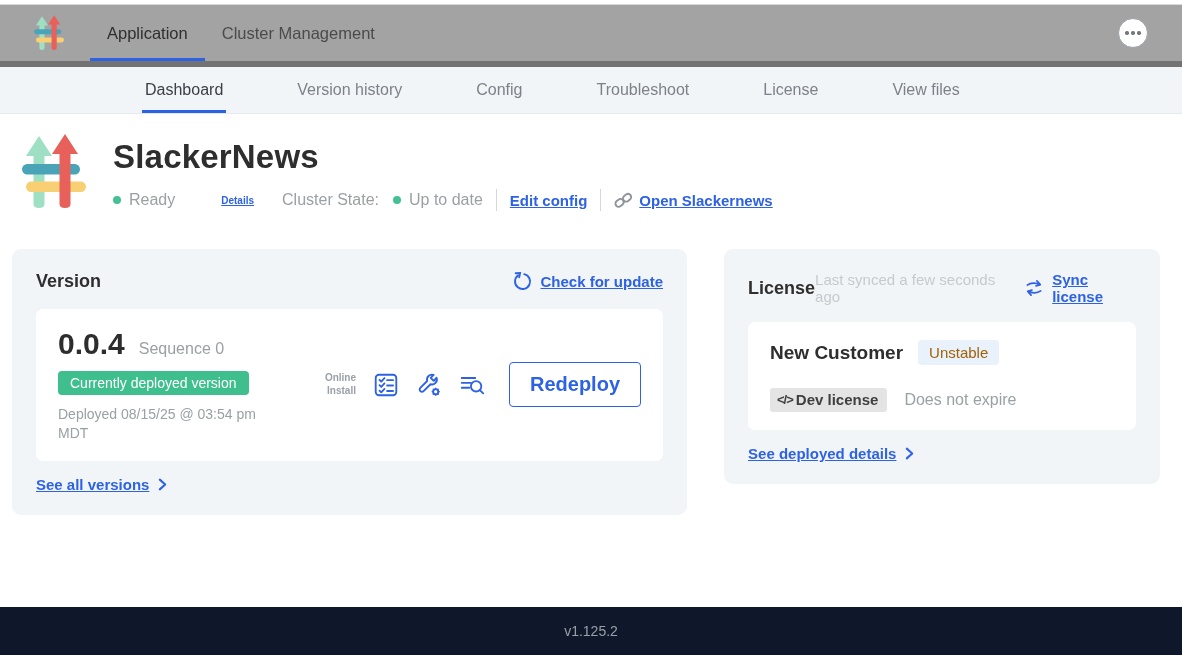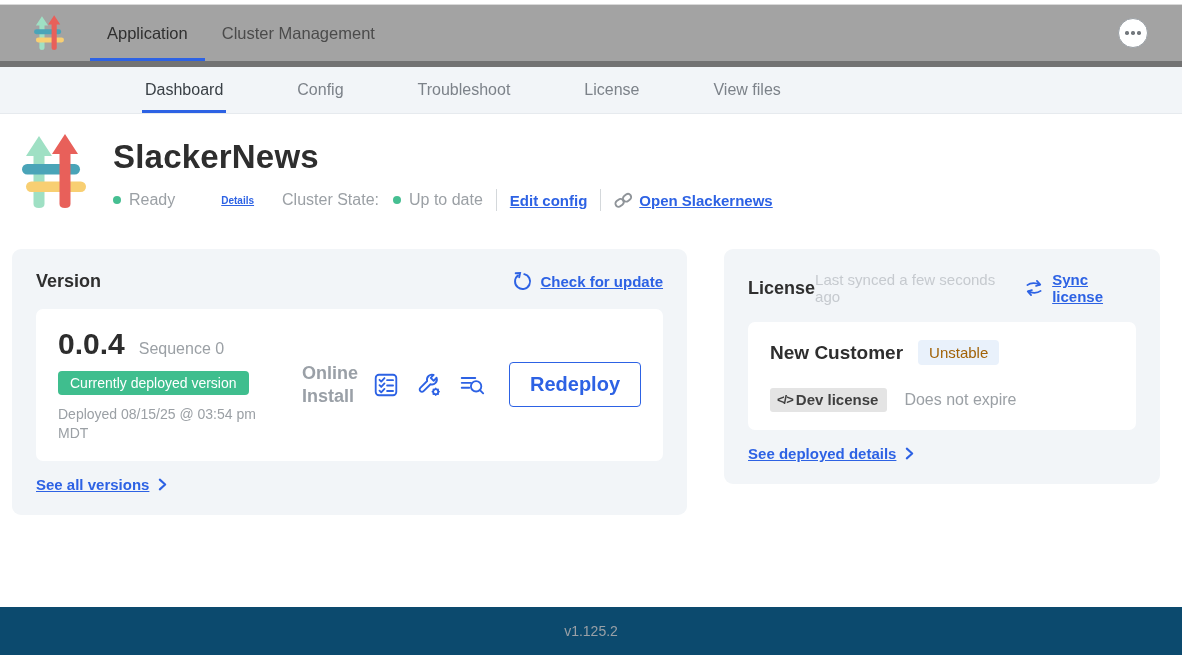--- a/index.html
+++ b/index.html
@@ -62,41 +62,41 @@
   
   .ver-inner { display:flex; align-items:center; }
   .ver-left { width:238px; flex:none; }
   .vrow { display:flex; align-items:baseline; }
   .vnum { font-size:30px; font-weight:700; color:#2d2d2d; }
   .seq { margin-left:14px; font-size:16px; color:#9ba0a5; }
   .badge-green { display:inline-block; margin-top:10px; background:var(--green-badge);
     color:#fff; font-size:14px; padding:4px 12px; border-radius:4px; }
   .deployed { margin-top:10px; font-size:14px; line-height:1.35; color:#9ba0a5; max-width:220px; }
   .ver-right { display:flex; align-items:center; gap:17px; margin-left:6px; }
-  .install-type { width:54px; font-size:18px; font-weight:600; line-height:1.25; color:#9aa0a7; }
+  .install-type { width:54px; font-size:10px; font-weight:600; line-height:1.25; color:#9aa0a7;text-align:right; }
   .icon-btn { width:26px; height:26px; color:var(--accent); cursor:pointer; flex:none; }
   .icon-btn svg { width:100%; height:100%; }
   .redeploy-btn { margin-left:7px; background:#fff; border:1px solid var(--accent);
     color:var(--accent); font-weight:700; font-size:20px; padding:10px 20px;
     border-radius:4px; cursor:pointer; font-family:inherit; }
   .card-foot { margin-top:15px; display:flex; align-items:center; gap:7px; }
 
   
   .lic-row1 { display:flex; align-items:center; }
   .cust-name { font-size:19px; font-weight:700; color:#2e2e2e; }
   .badge-channel { margin-left:15px; background:#e9f1fb; color:#a16207;
     font-size:15px; padding:4px 11px; border-radius:4px; }
   .lic-row2 { display:flex; align-items:center; margin-top:23px; }
   .badge-dev { background:#e4e4e4; color:#3f3f3f; font-weight:700; font-size:15px;
     padding:3px 9px 4px 7px; border-radius:3px; display:inline-flex; align-items:center; gap:3px; }
   .code-glyph { font-size:13px; font-weight:700; letter-spacing:-1px; }
   .expiry { margin-left:17px; font-size:16px; color:#9ba0a5; }
 
   
-  footer { flex:none; height:48px; background:#0c4a6e; display:flex;
+  footer { flex:none; height:48px; background:#0f172a; display:flex;
     align-items:center; justify-content:center; font-size:14px; color:#9aa0a6; }
 
   :root { --accent:#2d62e4; --green:#46bf92; --green-badge:#3fbe8e; }
 </style>
 </head>
 <body>
 
 <div class="top-strip"></div>
 
 <header class="app-header">
@@ -119,20 +119,23 @@
   <button class="menu-btn" aria-label="menu">
     <i></i>
       <i></i>
       <i></i>
   </button>
 </header>
 
 <nav class="subnav">
   <div class="stab active">
       <span>Dashboard</span>
+    </div>
+  <div class="stab">
+      <span>Version history</span>
     </div>
   <div class="stab">
       <span>Config</span>
     </div>
   <div class="stab">
       <span>Troubleshoot</span>
     </div>
   <div class="stab">
       <span>License</span>
     </div>

